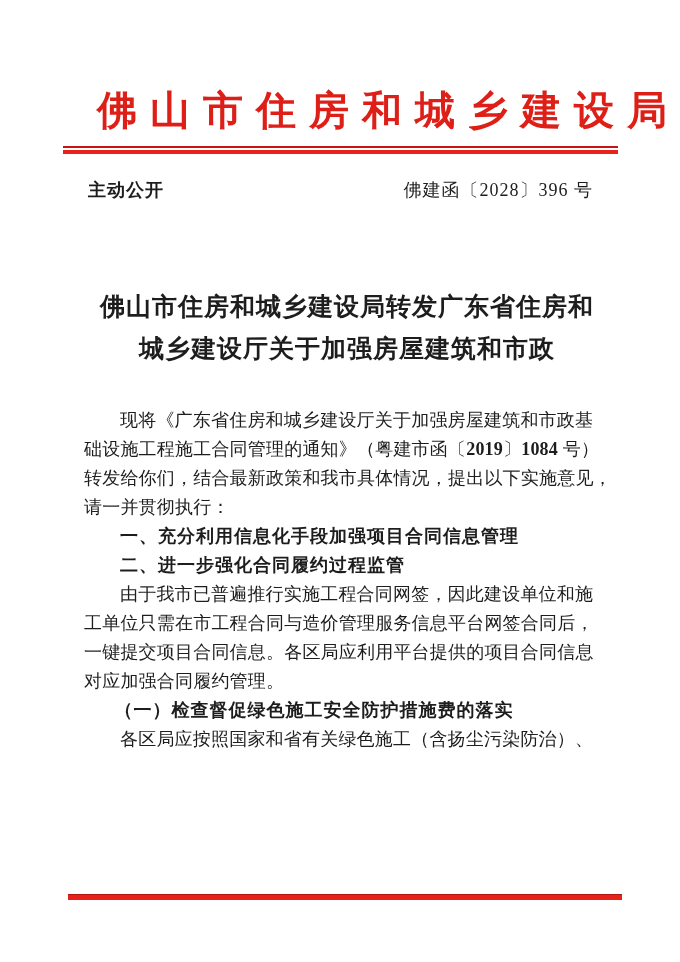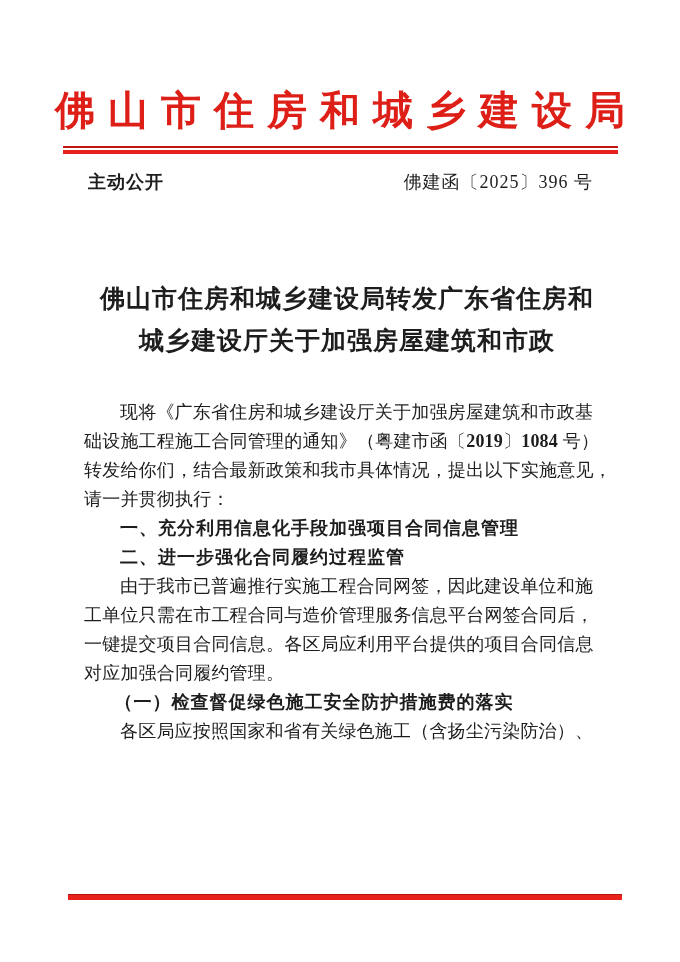--- a/index.html
+++ b/index.html
@@ -13,21 +13,21 @@
     width:680px;
     height:962px;
     background:#ffffff;
     overflow:hidden;
     color:var(--ink);
     font-family:"Liberation Serif","DejaVu Serif",serif;
   }
   
   .agency-name{
     margin:86px 0 8px 0;
-    text-align:center;
+    text-align:right;
     font-size:40px;
     line-height:1.25;
     font-weight:bold;
     color:var(--red);
     letter-spacing:13px;
     text-indent:13px;
     white-space:nowrap;
     font-family:"Liberation Serif","DejaVu Serif",serif;
   }
   
@@ -40,20 +40,21 @@
     display:flex;
     justify-content:space-between;
     align-items:baseline;
     margin:16px 87px 0 88px;
   }
   .publicity-label{
     font-family:Liberation Sans, sans-serif;
     font-weight:bold;
     font-size:18px;
     letter-spacing:1px;
+    margin-top:8px;
   }
   .doc-number{
     font-size:18px;
     letter-spacing:1px;
   }
   
   .document-title{margin-top:84px;}
   .title-line{
     text-align:center;
     font-size:25px;
@@ -97,21 +98,21 @@
   <div class="agency-name">佛山市住房和城乡建设局</div>
 
   <div class="head-rule">
     <div class="head-rule-thin"></div>
     <div class="head-rule-gap"></div>
     <div class="head-rule-thick"></div>
   </div>
 
   <div class="meta-row">
     <span class="publicity-label">主动公开</span>
-    <span class="doc-number">佛建函〔2025〕396 号</span>
+    <span class="doc-number">佛建函〔2028〕396 号</span>
   </div>
 
   <div class="document-title">
       <div class="title-line">佛山市住房和城乡建设局转发广东省住房和</div>
       <div class="title-line">城乡建设厅关于加强房屋建筑和市政</div>
     </div>
 
   <div class="document-body">
       <p class="block paragraph"><span>现将《广东省住房和城乡建设厅关于加强房屋建筑和市政基
 础设施工程施工合同管理的通知》（粤建市函〔</span><span class="b">2019</span><span>〕</span><span class="b">1084</span><span> 号）

